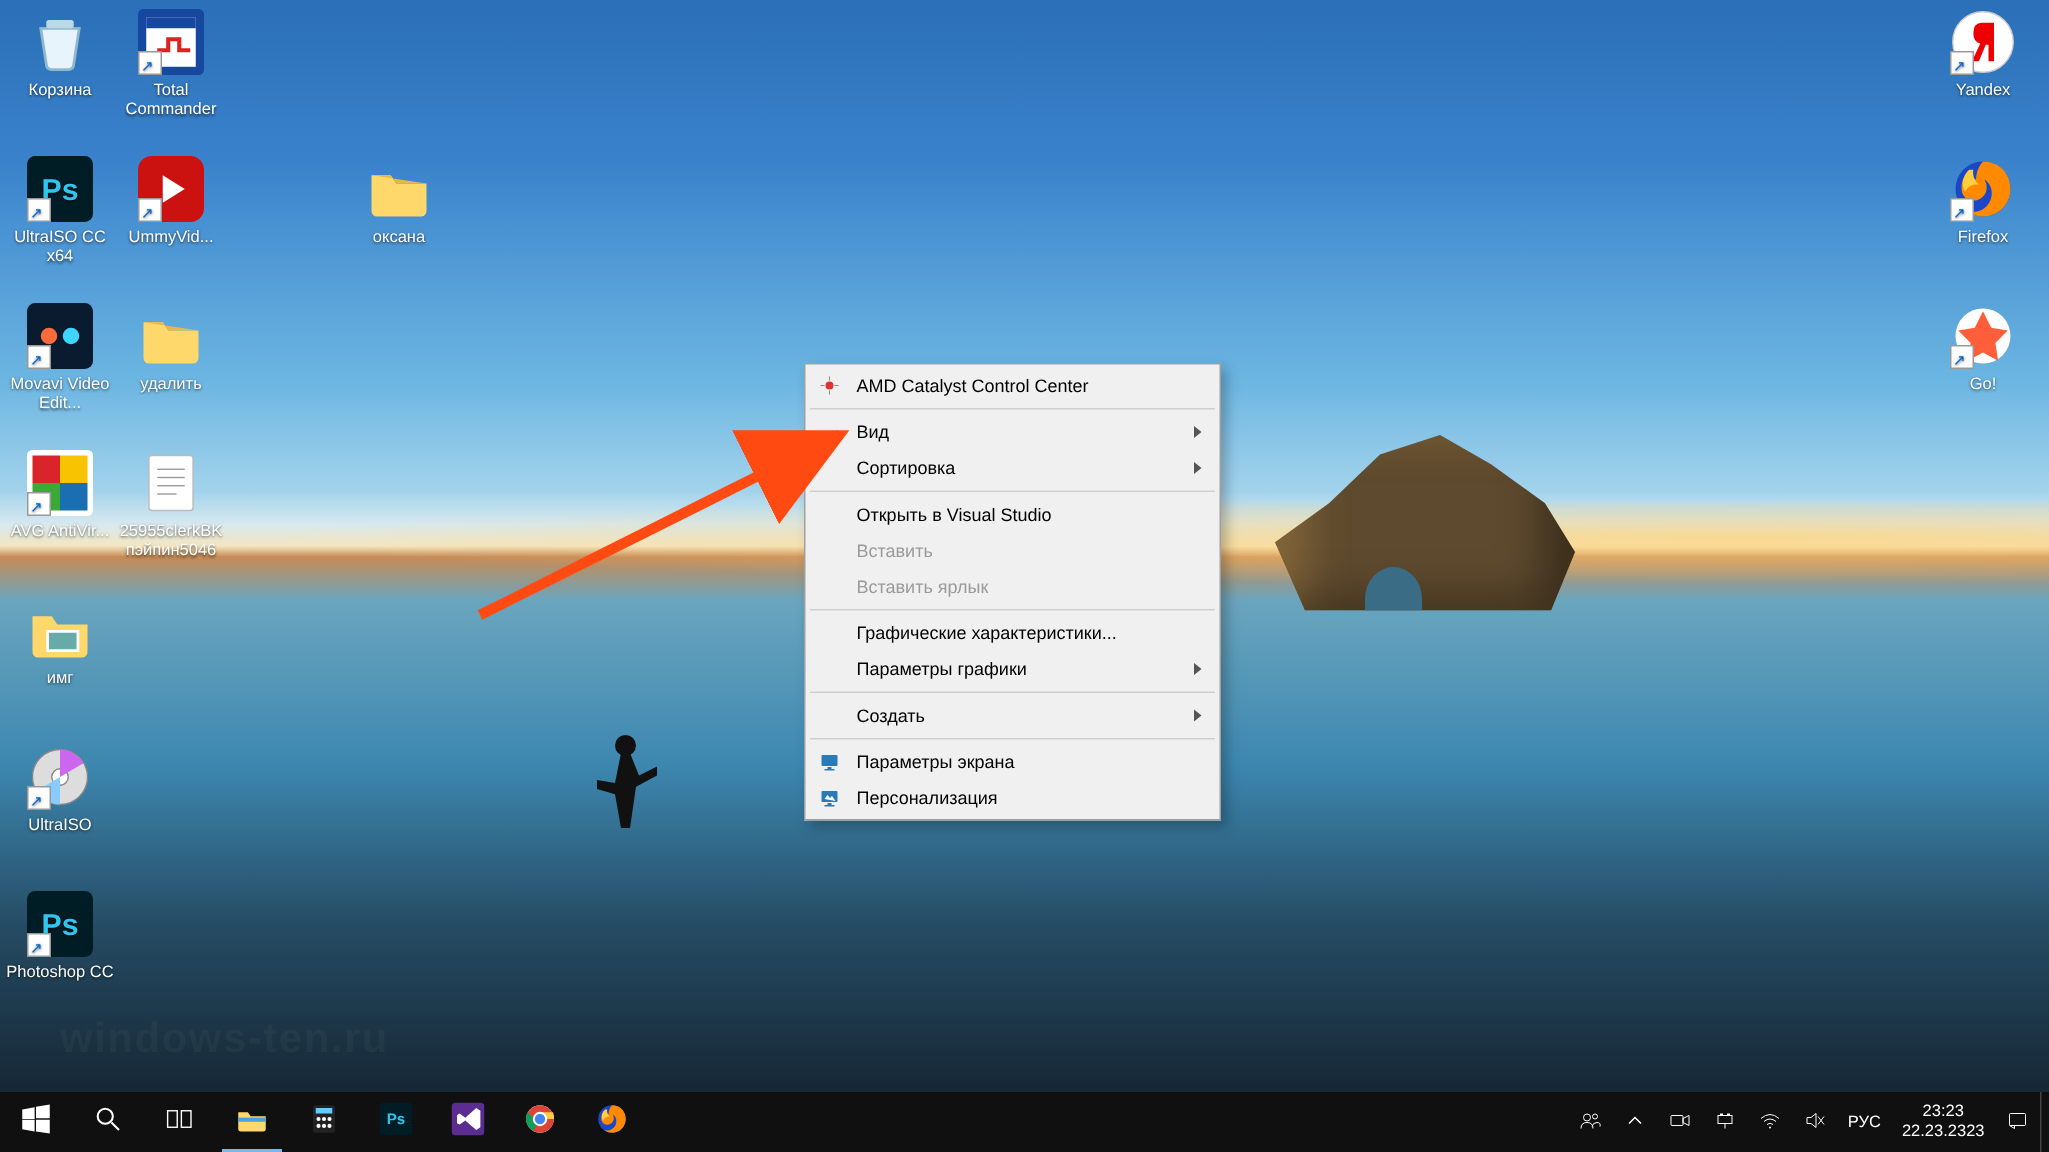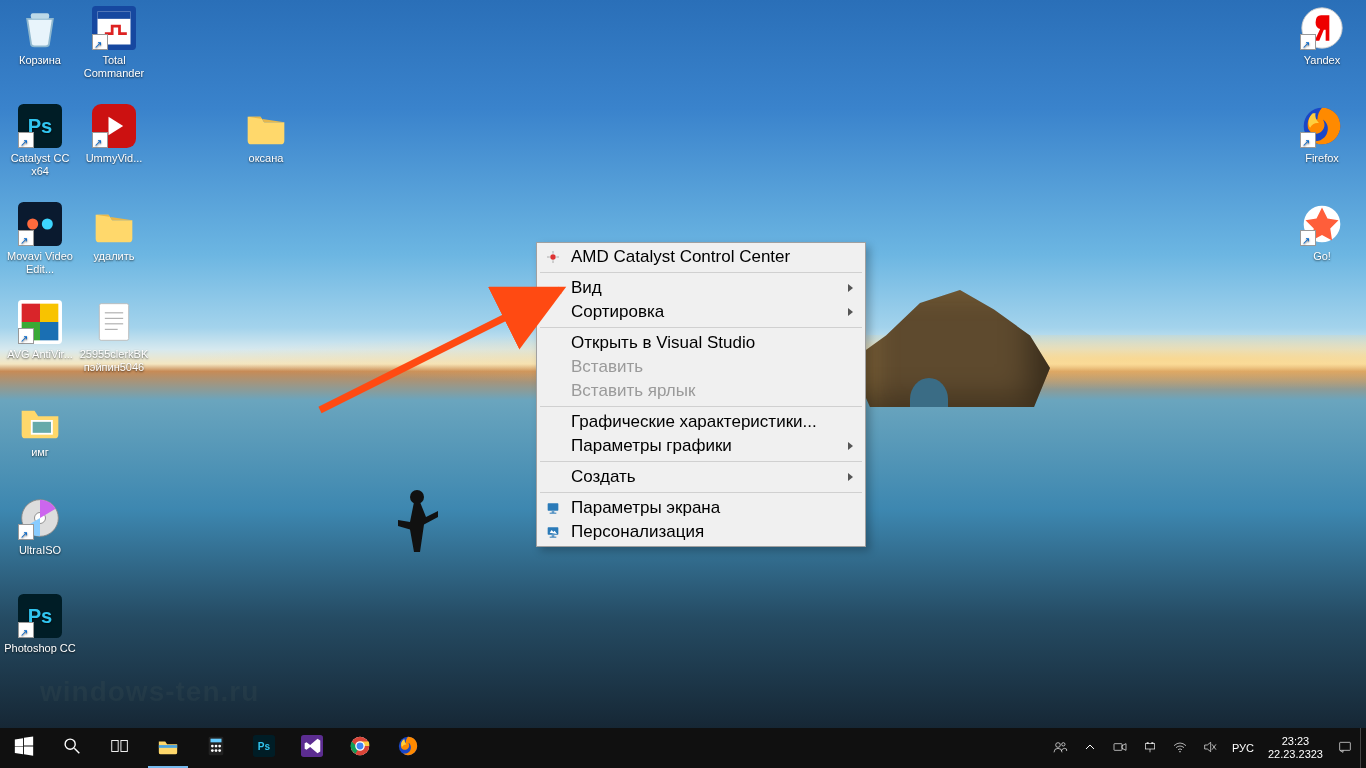--- a/index.html
+++ b/index.html
@@ -67,24 +67,24 @@
   background: #fff; border: 1px solid #999;
   box-shadow: inset 0 0 0 2px #fff;
 }
 .shortcut::before {
   content: "↗"; position: absolute; left: 2px; bottom: 0; z-index: 2;
   font-size: 10px; color: #0066cc;
 }
 
 
 .ctx {
-  position: absolute; left: 536px; top: 242px; width: 330px;
+  position: absolute; left: 536px; top: 242px; width: 278px;
   background: #f0f0f0; border: 1px solid #a0a0a0;
   box-shadow: 4px 4px 8px rgba(0,0,0,.25);
-  font-size: 17px; color: #000; padding: 2px;
+  font-size: 12px; color: #000; padding: 2px;
 }
 .ctx .row {
   height: 24px; display: flex; align-items: center;
   padding: 0 30px 0 32px; position: relative;
 }
 .ctx .row.disabled { color: #9a9a9a; }
 .ctx .sep { height: 1px; background: #d0d0d0; margin: 3px 1px; }
 .ctx .row .arr {
   position: absolute; right: 10px; top: 50%; transform: translateY(-50%);
   width: 0; height: 0; border-top: 4px solid transparent;
@@ -143,21 +143,21 @@
         </div>
         <div class="lbl">Корзина</div>
       </div>
       <div class="dicon" style="left: 4px; top: 104px;">
         <div class="ico shortcut">
           <svg viewBox="0 0 48 48">
             <rect width="48" height="48" rx="6" fill="#001d26"></rect>
             <text x="24" y="32" font-size="22" font-weight="700" fill="#31c5f0" text-anchor="middle" font-family="Arial">Ps</text>
           </svg>
         </div>
-        <div class="lbl">Catalyst CC x64</div>
+        <div class="lbl">UltraISO CC x64</div>
       </div>
       <div class="dicon" style="left: 4px; top: 202px;">
         <div class="ico shortcut">
           <svg viewBox="0 0 48 48">
             <rect width="48" height="48" rx="6" fill="#0a1a2f"></rect>
             <circle cx="16" cy="24" r="6" fill="#ff6a3d"></circle>
             <circle cx="32" cy="24" r="6" fill="#3dd6ff"></circle>
           </svg>
         </div>
         <div class="lbl">Movavi Video Edit...</div>

